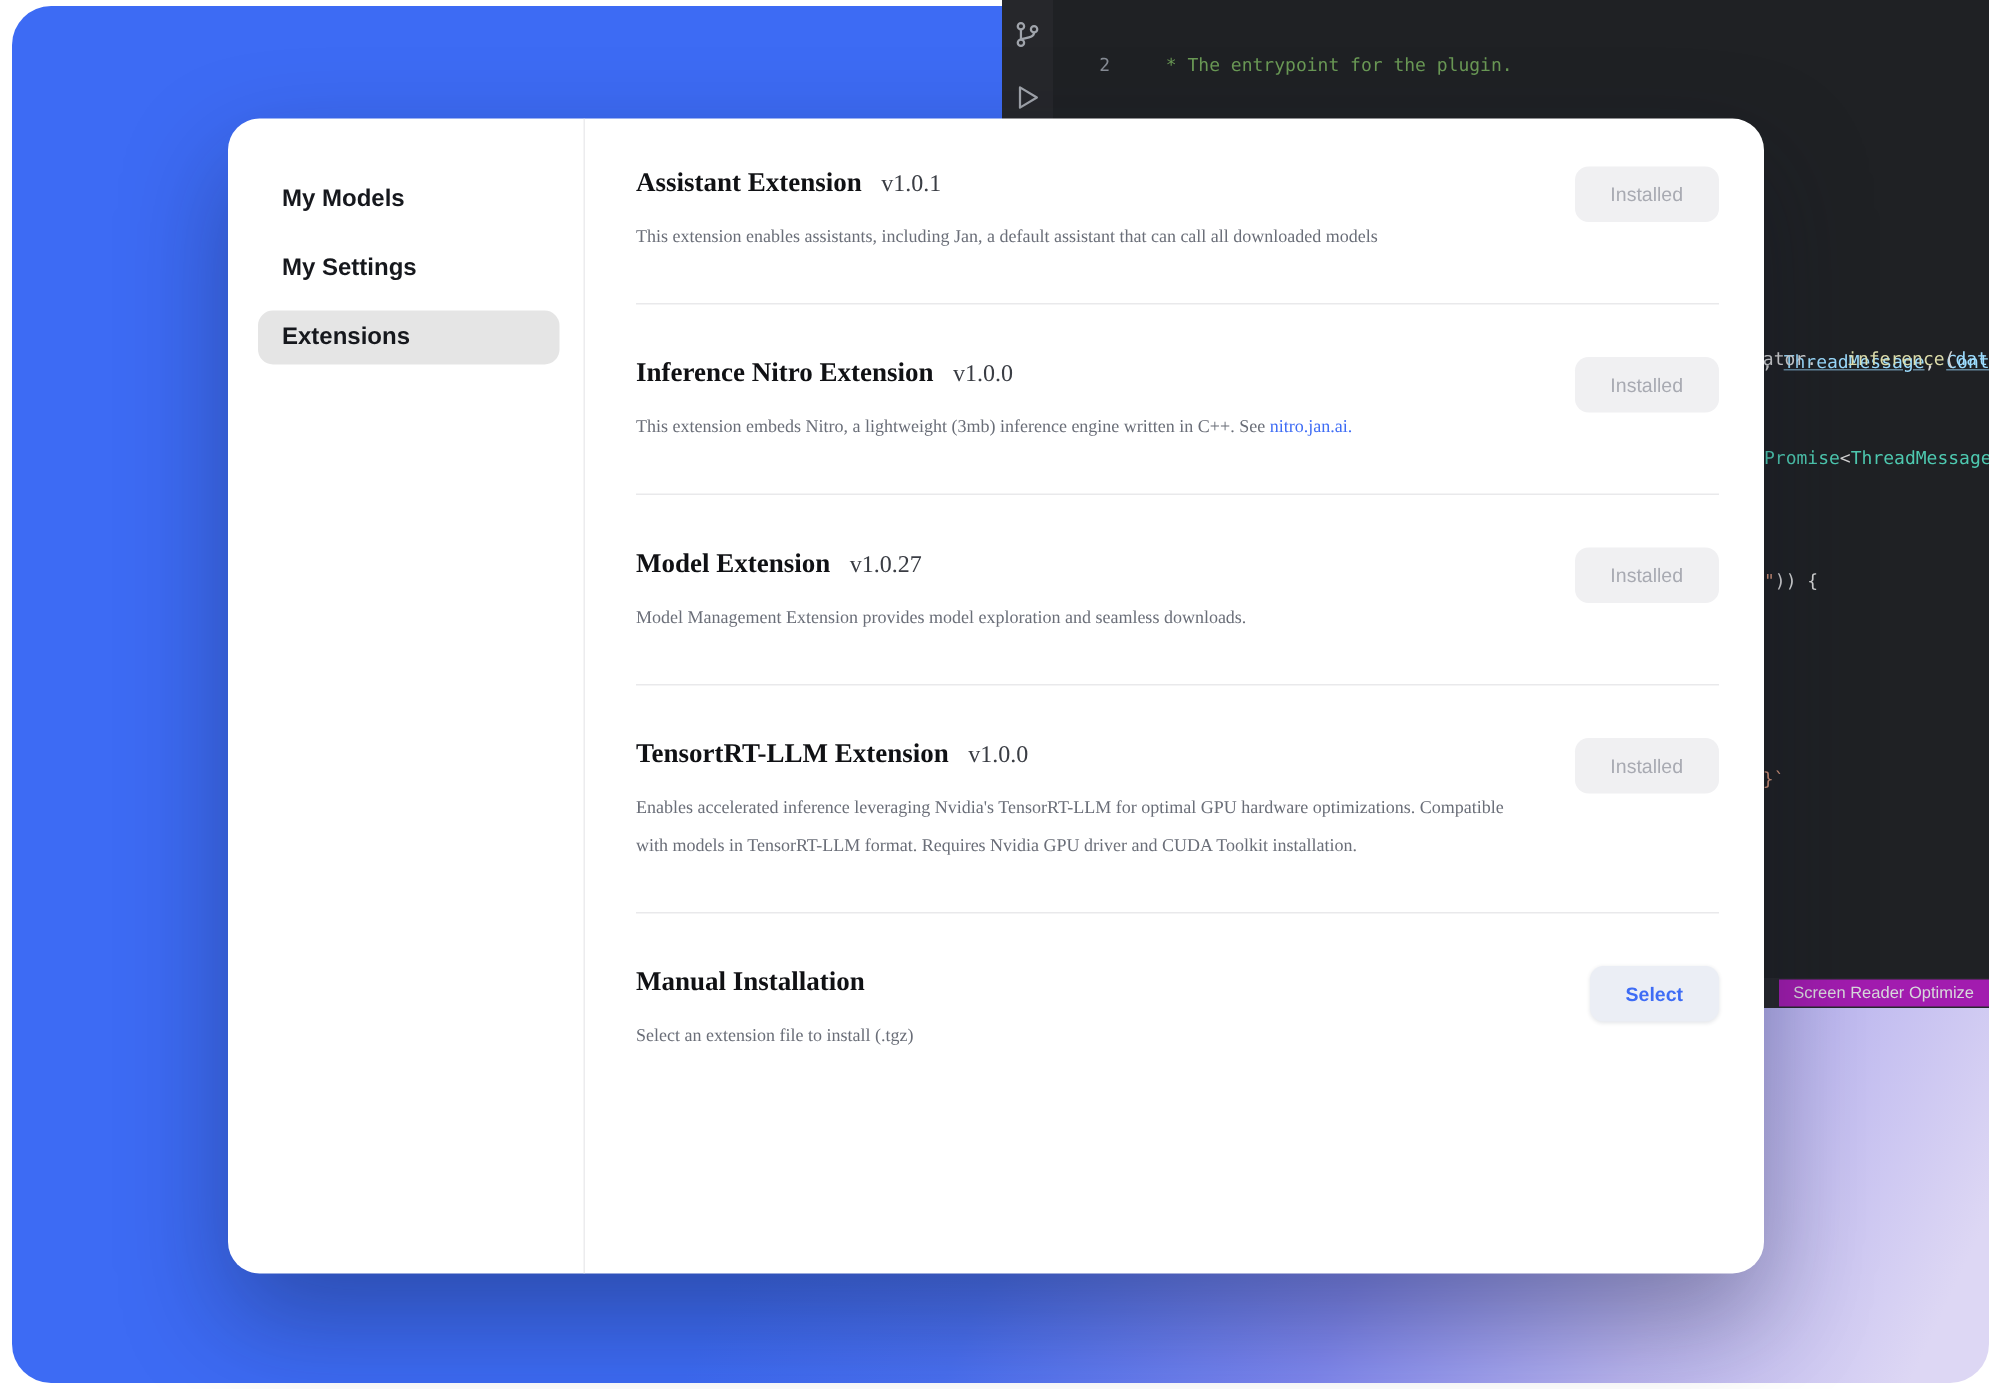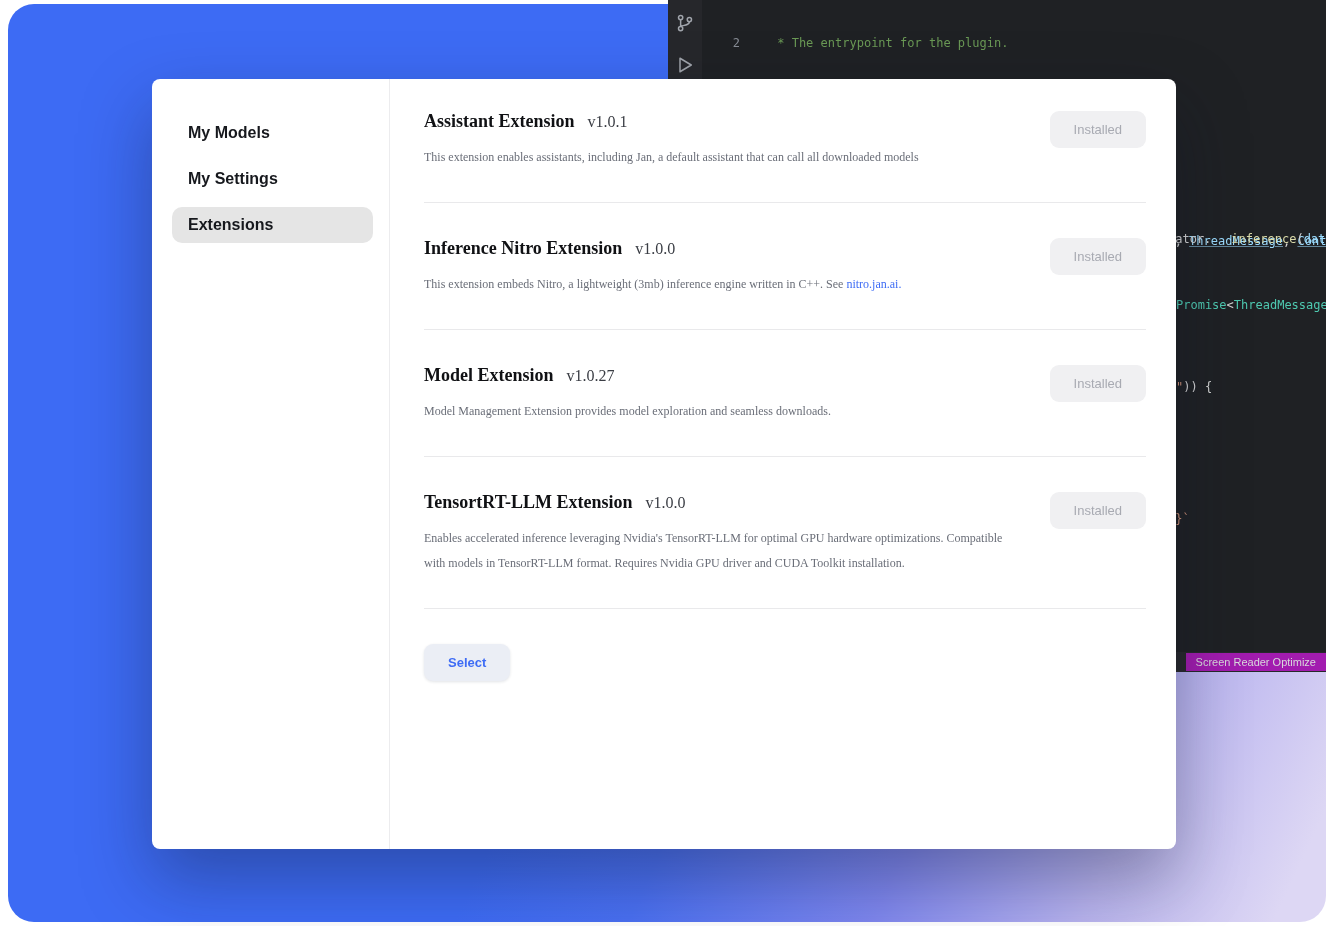--- a/index.html
+++ b/index.html
@@ -76,21 +76,21 @@
     background: #a21caf; color: #D8D9DC;
     padding: 2px 10px; height: 18px; line-height: 15px;
     white-space: nowrap; cursor: pointer;
   }
 
   
   .modal {
     position: absolute;
     left: 152px; top: 79px; width: 1024px; height: 770px;
     background: #ffffff;
-    border-radius: 8px;
+    border-radius: 21px;
     box-shadow: 0 30px 70px rgba(15, 20, 40, 0.35);
     display: flex;
     overflow: hidden;
   }
   .sidebar {
     flex: none; width: 238px;
     border-right: 1px solid #ECECEE;
     padding: 36px 16px 0 20px;
   }
   .nav-item {
@@ -232,19 +232,25 @@
           <div>
             <span class="sec-title">TensortRT-LLM Extension</span>
             <span class="sec-version">v1.0.0</span>
           </div>
           <p class="sec-desc">Enables accelerated inference leveraging Nvidia's TensorRT-LLM for optimal GPU hardware optimizations. Compatible with models in TensorRT-LLM format. Requires Nvidia GPU driver and CUDA Toolkit installation.</p>
         </div>
         <button class="btn btn-installed">Installed</button>
       </section>
 
       <section class="section last">
+        <div class="sec-text">
+          <div>
+            <span class="sec-title">Manual Installation</span>
+          </div>
+          <p class="sec-desc">Select an extension file to install (.tgz)</p>
+        </div>
         <button class="btn btn-select">Select</button>
       </section>
 
     </main>
   </div>
 
 </div>
 
 </body></html>

